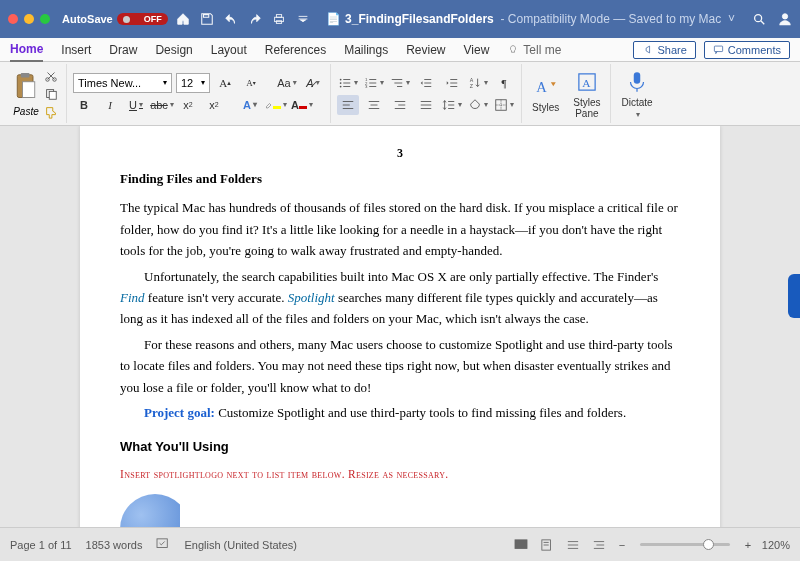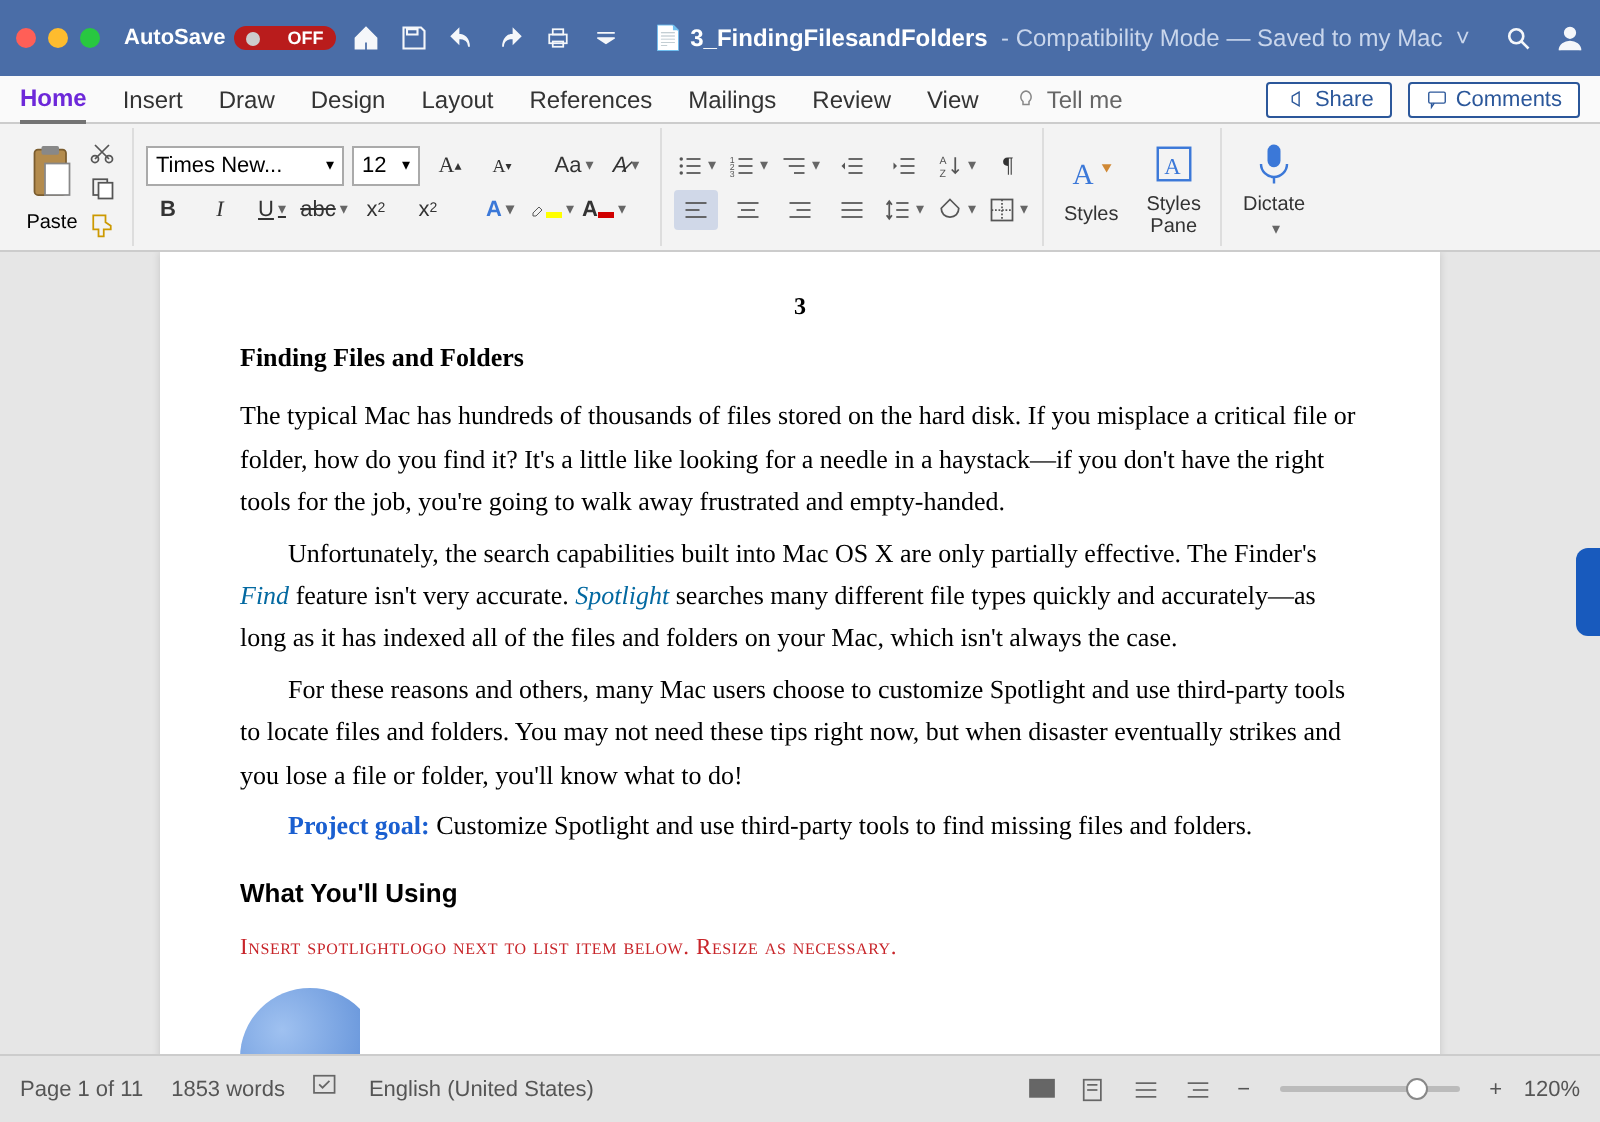--- a/index.html
+++ b/index.html
@@ -37,21 +37,21 @@
   .group:last-child { border-right: none; }
   .group-row { display: flex; align-items: center; gap: 4px; margin: 1px 0; }
   .rb-btn { width: 22px; height: 20px; display: flex; align-items: center; justify-content: center; border-radius:2px; font-size:11px; color:#333;}
   .rb-btn svg { width:14px; height:14px; }
   .rb-btn.big { width: auto; height: auto; flex-direction: column; text-align:center; padding:2px 4px; font-size:10px; gap:2px;}
   .rb-btn.big svg { width:26px; height:26px;}
   .dd::after { content:"▾"; font-size:8px; margin-left:2px; color:#666;}
   .font-sel { border:1px solid #aaa; background:#fff; padding:2px 4px; font-size:11px; width:99px; height:20px; display:flex; align-items:center; justify-content:space-between;}
   .size-sel { border:1px solid #aaa; background:#fff; padding:2px 4px; font-size:11px; width:34px; height:20px; display:flex; align-items:center; justify-content:space-between;}
   .colorbar { display:inline-block; width:14px; height:3px; position:relative; top:3px;}
-  .paste-group { align-items:center; text-align:center;}
+  .paste-group { align-items:center; text-align:center;font-style:italic;}
   .paste-icon svg { width:28px; height:32px;}
   .paste-label { font-size:10px; }
   .paste-side { display:flex; flex-direction:column; gap:2px; margin-left:2px;}
   .paste-side .rb-btn{width:18px;height:16px;}
   
   
   .docarea { position: relative; height: 429px; background: #e6e6e6; overflow: hidden; display:flex; justify-content:center;}
   .page { background: #fff; width: 640px; margin-top: 0; padding: 18px 40px; box-shadow: 0 0 4px rgba(0,0,0,.15); font-family: "Times New Roman", serif; font-size: 13px; line-height: 1.65; color:#000;}
   .page .pgnum { text-align:center; font-weight:bold; font-size:12px; margin-bottom:4px;}
   .page h2 { font-size: 13px; font-weight: bold; margin: 4px 0 8px; font-family:"Times New Roman",serif;}

